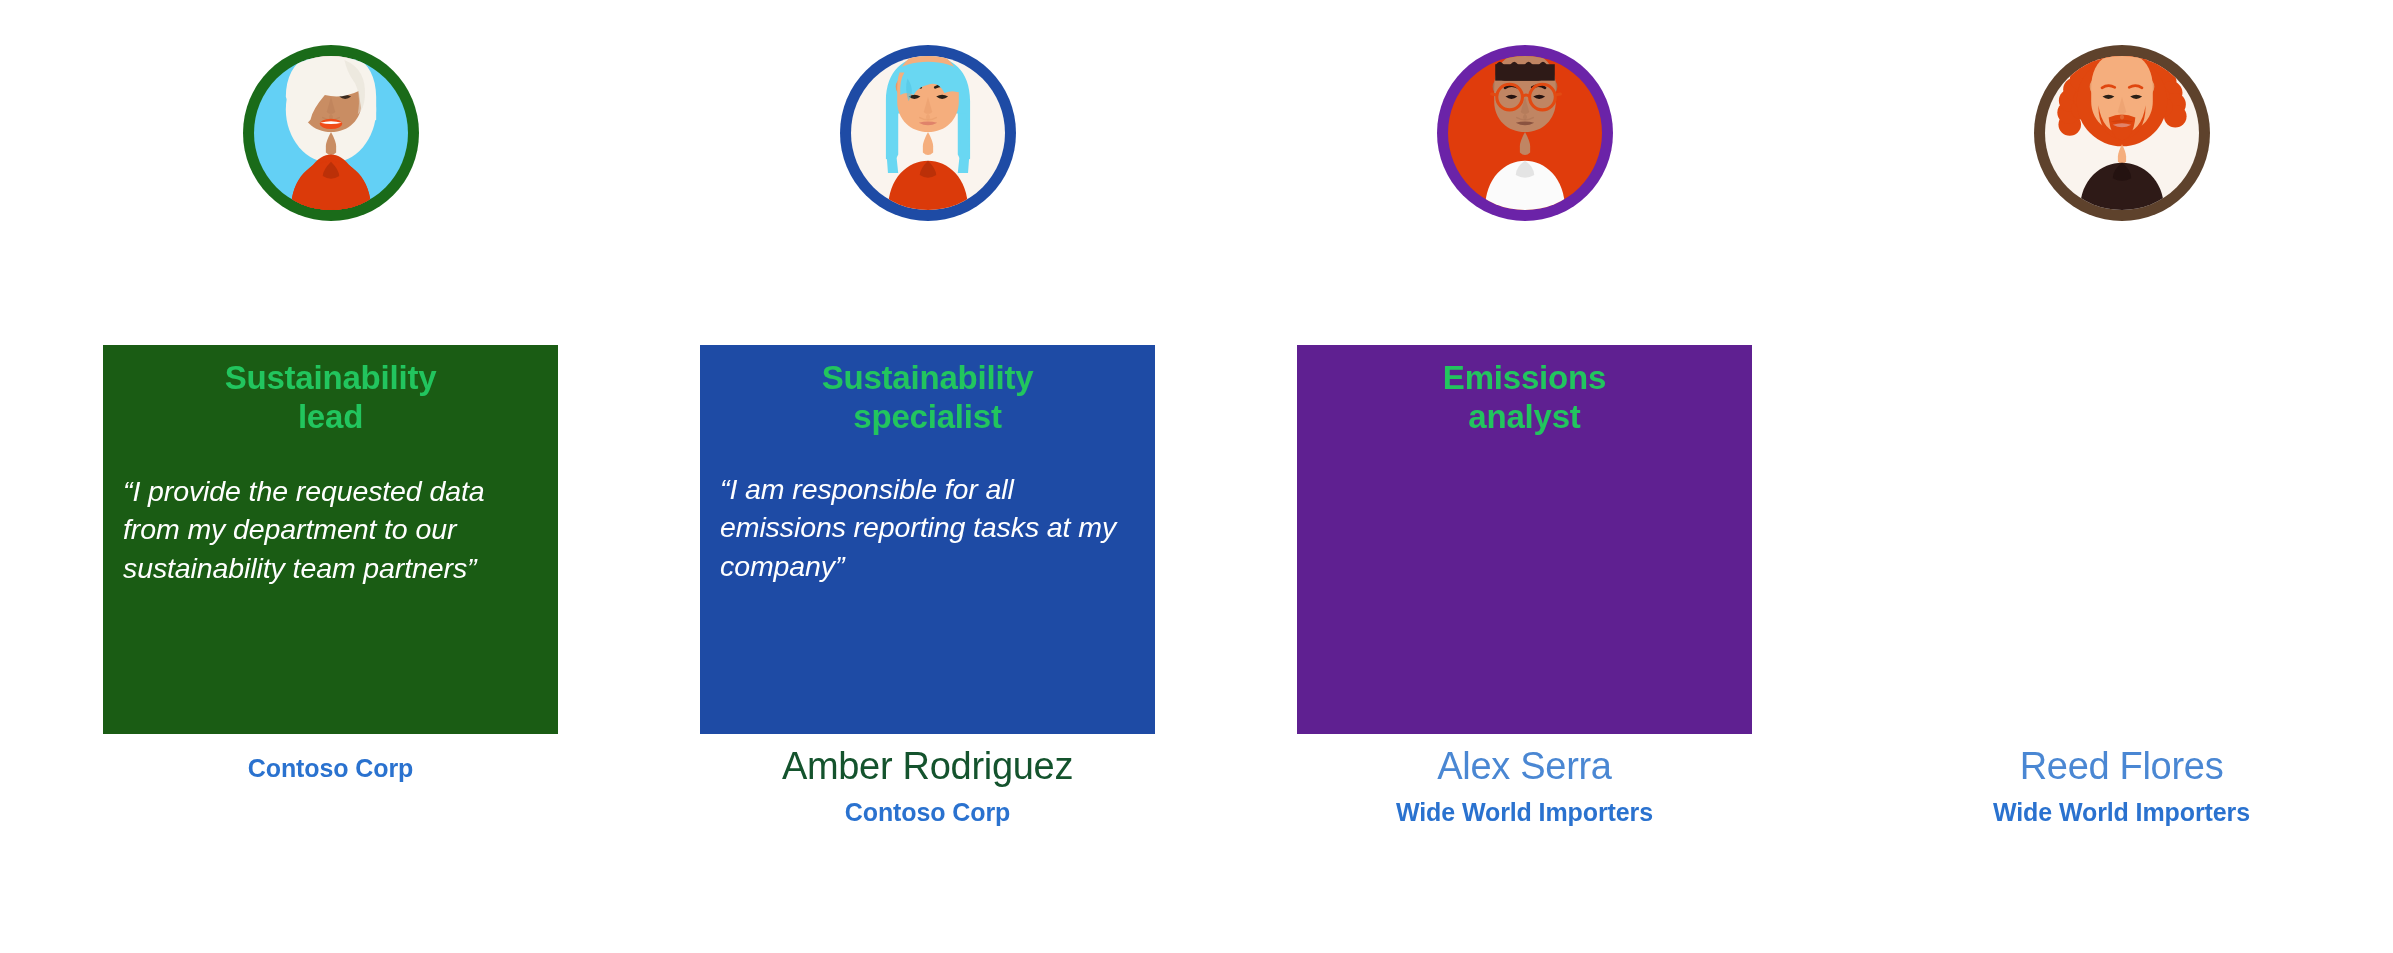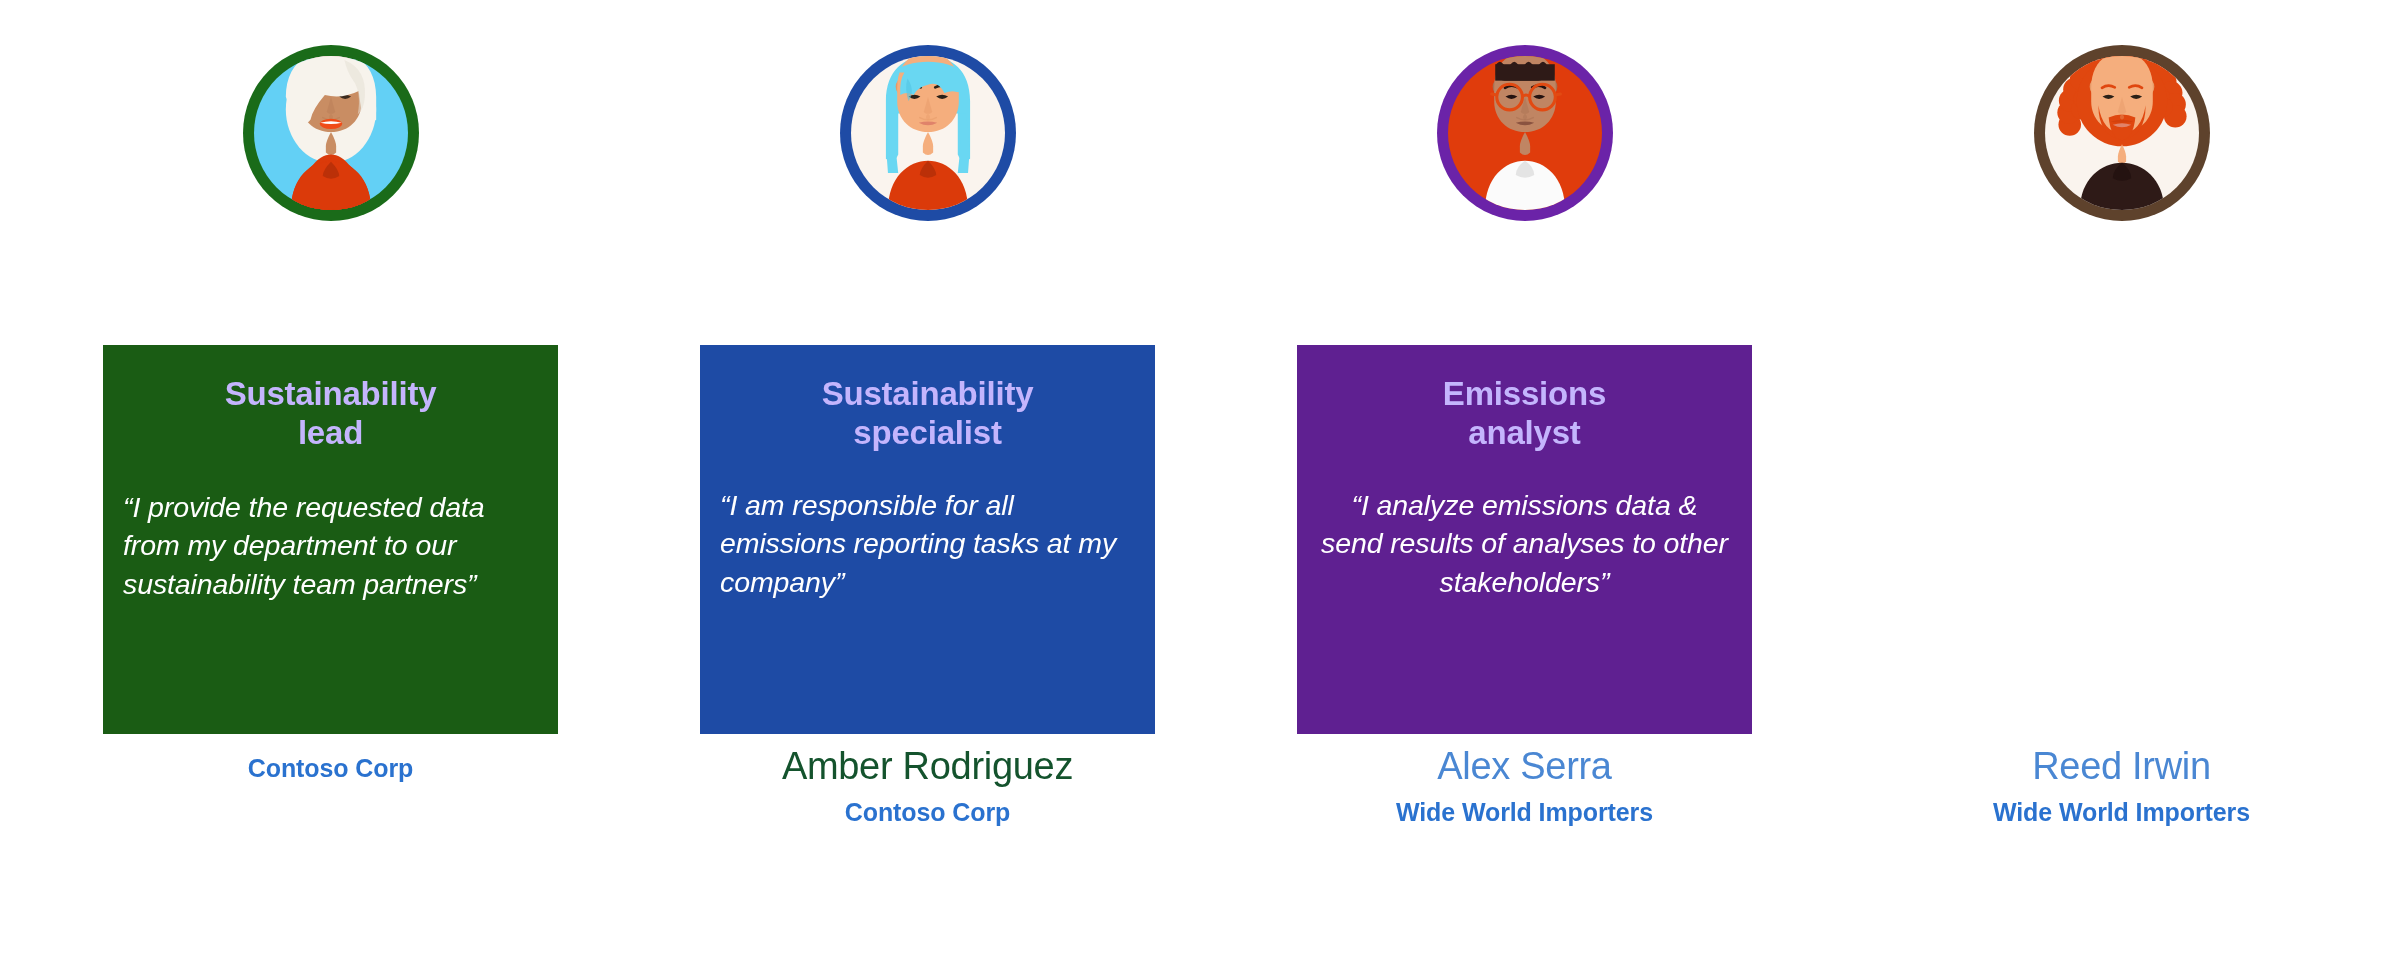--- a/index.html
+++ b/index.html
@@ -59,26 +59,26 @@
   .role-block {
     position: absolute;
     left: 0;
     top: 345px;
     width: 455px;
     height: 389px;
     box-sizing: border-box;
     padding: 14px 18px 18px 18px;
   }
   .role-title {
-    color: #c4b5fd;
+    color: #22c55e;
     font-size: 33px;
     font-weight: bold;
     line-height: 1.17;
     text-align: center;
-    margin: 16px;
+    margin: 0;
     padding: 0 10px;
     letter-spacing: -0.2px;
   }
   .role-quote {
     color: #ffffff;
     font-size: 28.5px;
     font-style: italic;
     line-height: 1.34;
     margin: 0;
     padding: 0 2px;
@@ -235,21 +235,20 @@
       <path d="M104.5 38 l5 -1" stroke="#e24a12" stroke-width="3" fill="none" stroke-linecap="round"></path>
       <path d="M75 74 q-5 9 -5 14 l0 6 q5 5 10 0 l0 -6 q0 -5 -5 -14 Z" fill="#c08563"></path>
       <path d="M36 150 C36 118 56 102 75 102 C94 102 114 118 114 150 Z" fill="#fbfbfb"></path>
       <path d="M75 102 q-9 6 -9 14 q9 5 18 0 q0 -8 -9 -14 Z" fill="#e4e4e4"></path>
     </svg>
           </div>
         </div>
       </div>
       <div class="role-block" style="background: rgb(95, 32, 145);">
         <div class="role-title">Emissions<br>analyst</div>
-        <div class="role-quote q-gap-3 q-center">“I analyze emissions data &amp; send results of analyses to other stakeholders”</div>
       </div>
       <div class="persona-footer">
         <div class="persona-name" style="color: rgb(74, 135, 211);">Alex Serra</div>
         <div class="persona-company" style="color: rgb(42, 114, 207);">Wide World Importers</div>
       </div>
     </div>
     <div class="persona-card" style="left: 1894px;">
       <div class="avatar-wrap">
         <div class="avatar-ring" style="background: rgb(94, 66, 44);">
           <div class="avatar-inner">
@@ -302,17 +301,17 @@
       <path d="M66 67 q9 -3 18 0 q-9 5 -18 0 Z" fill="#e0836a"></path>
       <path d="M64 64 q11 -4 22 0 q-11 2 -22 0 Z" fill="#c83c0a" opacity="0.5"></path>
       <path d="M75 86 q-4 8 -4 12 l0 5 q4 4 8 0 l0 -5 q0 -4 -4 -12 Z" fill="#f5ae7d"></path>
       <path d="M34 150 C34 120 55 104 75 104 C95 104 116 120 116 150 Z" fill="#2e1a17"></path>
       <path d="M75 104 q-9 7 -9 15 q9 5 18 0 q0 -8 -9 -15 Z" fill="#241210"></path>
     </svg>
           </div>
         </div>
       </div>
       <div class="persona-footer">
-        <div class="persona-name" style="color: rgb(74, 135, 211);">Reed Irwin</div>
+        <div class="persona-name" style="color: rgb(74, 135, 211);">Reed Flores</div>
         <div class="persona-company" style="color: rgb(42, 114, 207);">Wide World Importers</div>
       </div>
     </div>
   </div>
 
 </body></html>

